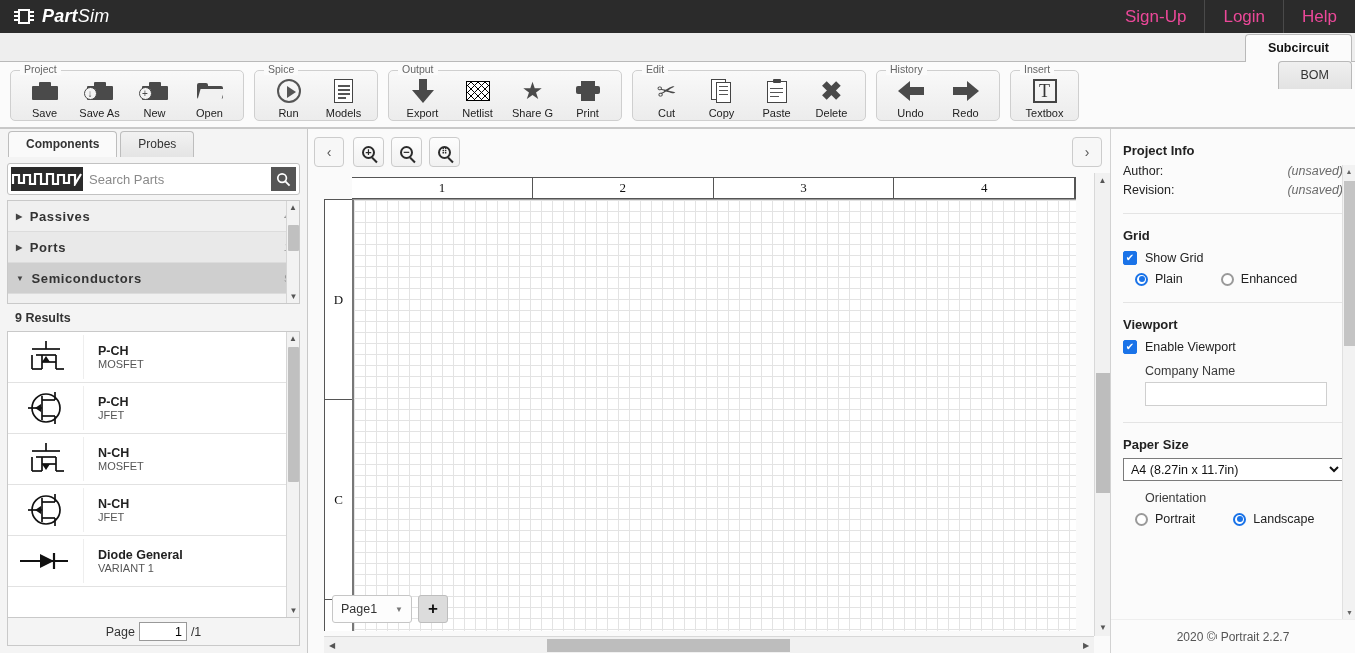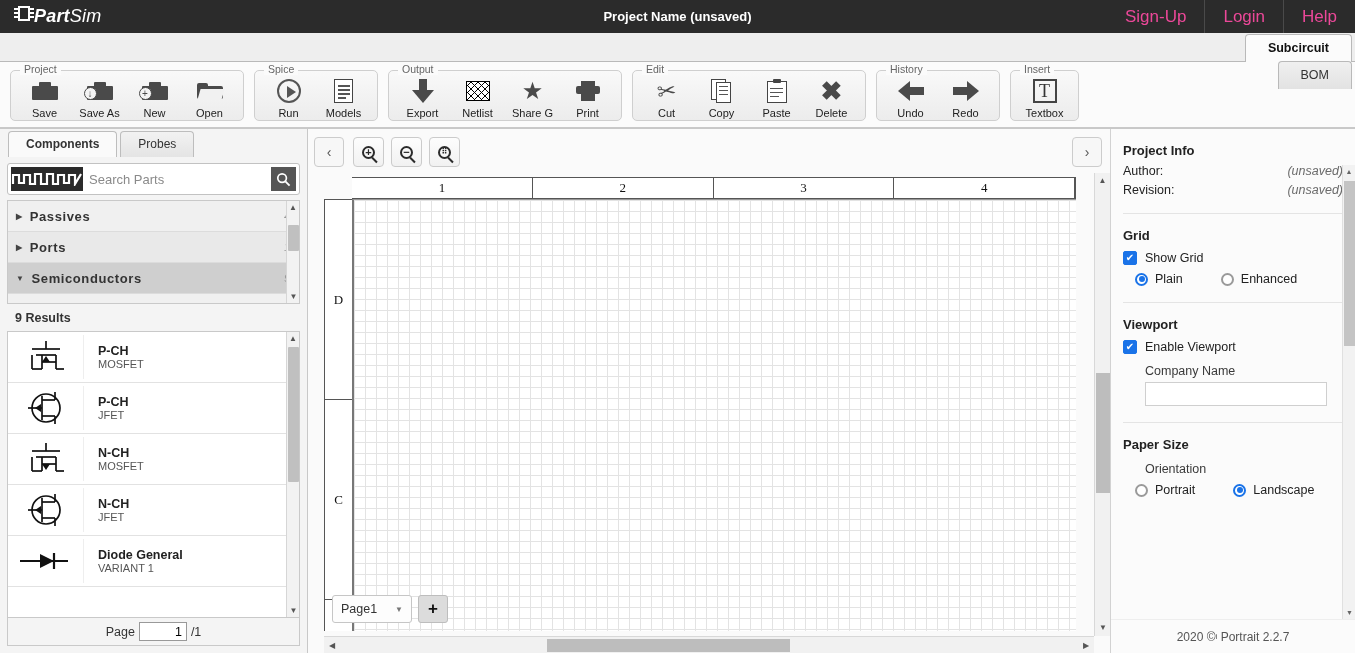--- a/index.html
+++ b/index.html
@@ -8,21 +8,21 @@
     font-family: "Liberation Sans", sans-serif;
     background: #ffffff;
     overflow: hidden;
   }
 
   
   #topbar {
     height: 33px; background: #2b2b2b; color: #fff;
     display: flex; align-items: center; position: relative;
   }
-  #brand { display: flex; gap: 0; padding-left: 14px; }
+  #brand { display: flex; align-items: center; gap: 8px; padding-left: 14px; }
   #chip-icon { width: 20px; height: 15px; position: relative; }
   #chip-icon .body { position:absolute; left:4px; top:0; width:12px; height:15px;
      border:2px solid #fff; background:#2b2b2b; }
   #chip-icon .pin { position:absolute; width:4px; height:1.6px; background:#fff; }
   #brandtext { font-size: 18px; font-style: italic; letter-spacing:.2px; }
   #brandtext b { font-weight: bold; font-style: italic; }
   #brandtext span { font-weight: normal; font-style: italic; }
   #proj-title {
     position:absolute; left:0; right:0; text-align:center;
     font-size:13px; font-weight:bold; pointer-events:none;
@@ -255,21 +255,20 @@
       <span class="body"></span>
       <span class="pin" style="left:0;top:2px"></span>
       <span class="pin" style="left:0;top:6px"></span>
       <span class="pin" style="left:0;top:10px"></span>
       <span class="pin" style="left:16px;top:2px"></span>
       <span class="pin" style="left:16px;top:6px"></span>
       <span class="pin" style="left:16px;top:10px"></span>
     </span>
     <span id="brandtext"><b>Part</b><span>Sim</span></span>
   </div>
-  <div id="proj-title">Project Name (unsaved)</div>
   <div id="acct">
     <div class="it first">Sign-Up</div>
     <div class="it">Login</div>
     <div class="it">Help</div>
   </div>
 </div>
 
 <div id="ribbonwrap">
   <div id="tabstrip">
     <div class="rtab active">Subcircuit</div>
@@ -714,20 +713,21 @@
       <div class="ckrow">
         <span class="ckbox">✔</span>
         <span>Enable Viewport</span>
       </div>
       <div class="sublabel">Company Name</div>
       <input id="companyinput" value="" style="">
 
       <div class="rp-div"></div>
 
       <div class="rp-h">Paper Size</div>
+      <select id="papersel"><option>A4 (8.27in x 11.7in)</option><option>A3 (11.7in x 16.5in)</option><option>Letter (8.5in x 11in)</option></select>
       <div class="sublabel" style="margin-left:22px">Orientation</div>
       <div class="radiorow">
         <span class="rdo"></span>
         <span>Portrait</span>
         <span class="gap"></span>
         <span class="rdo on"></span>
         <span>Landscape</span>
       </div>
 
     </div>

